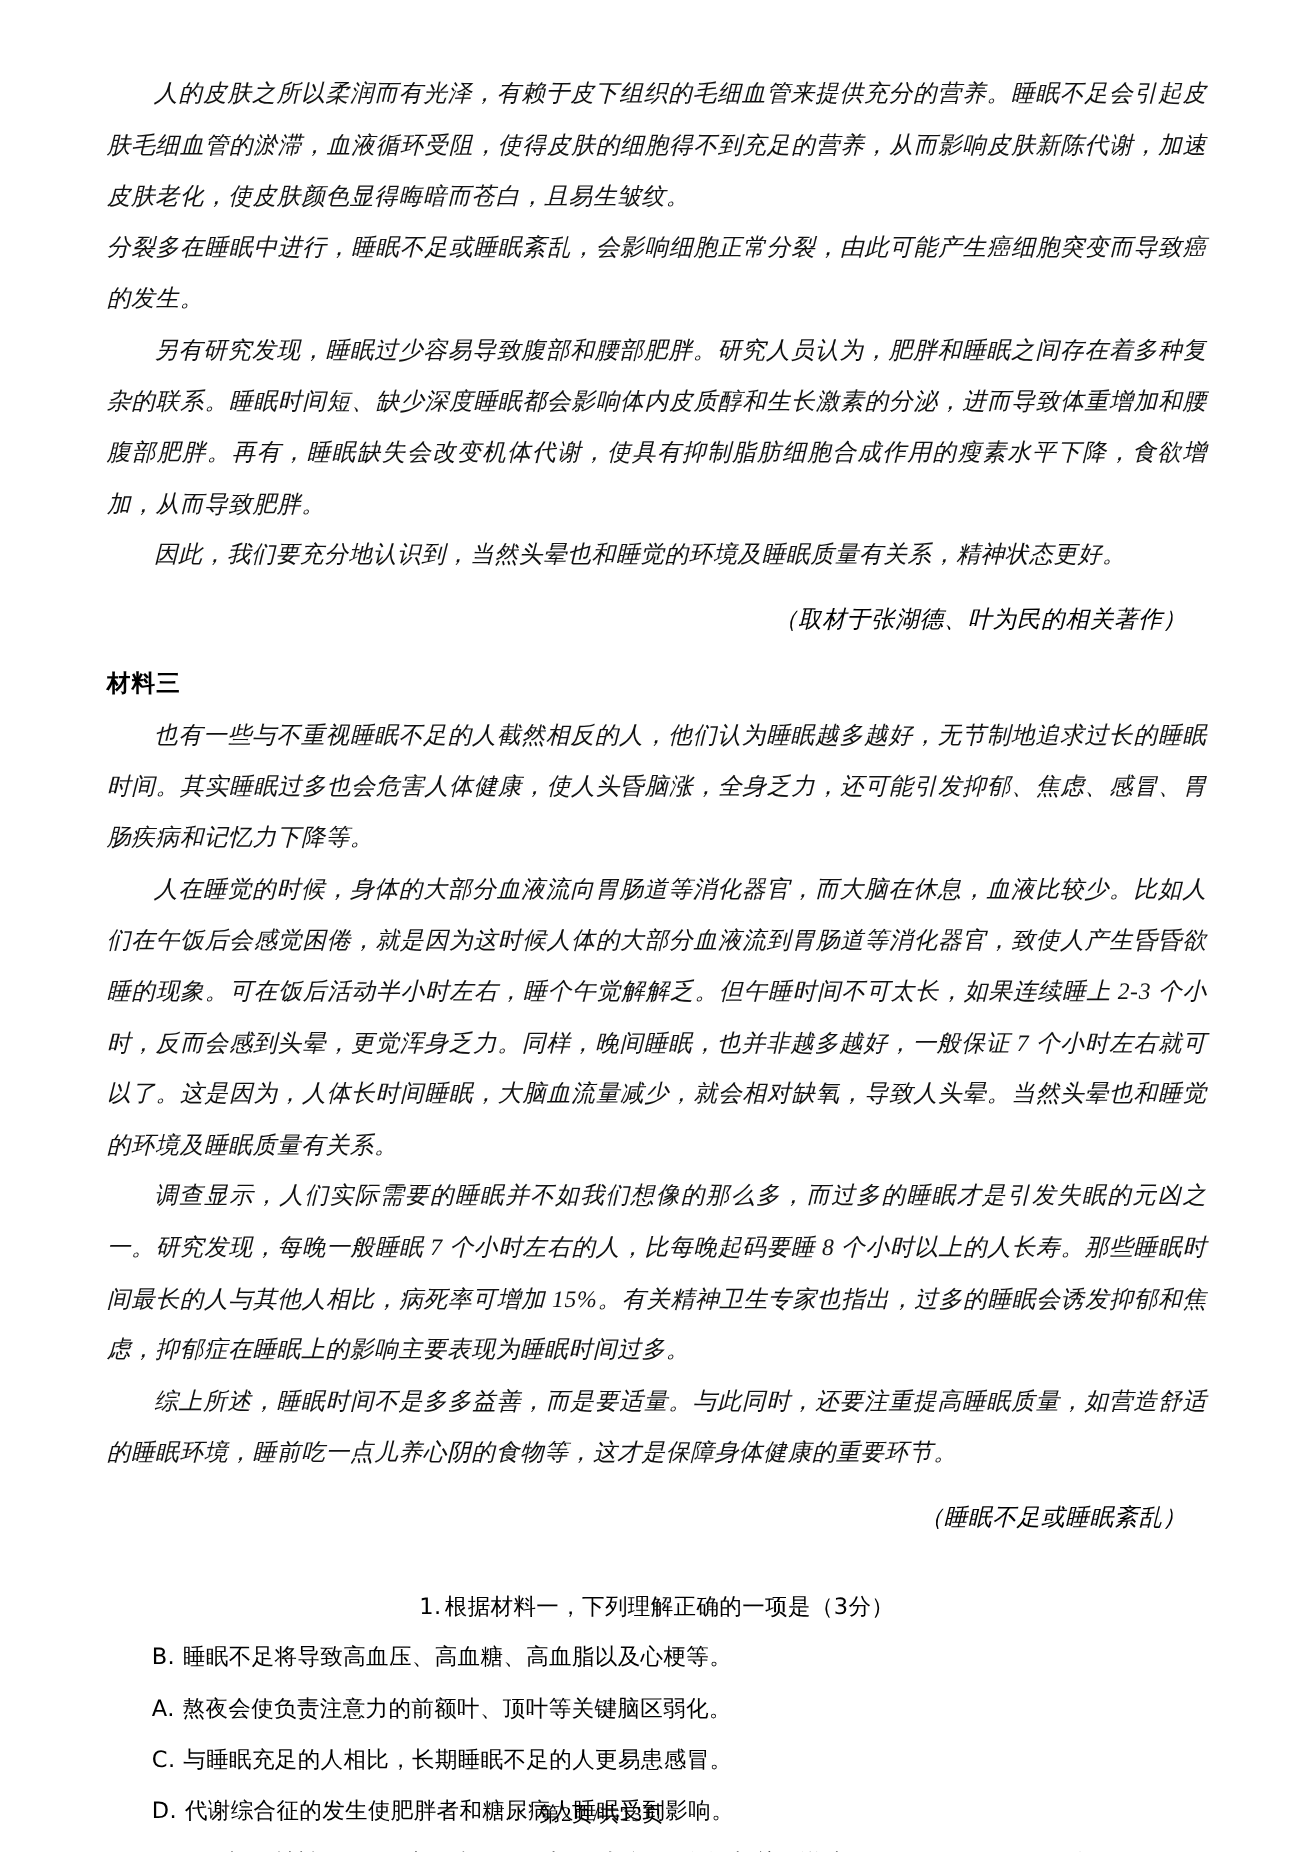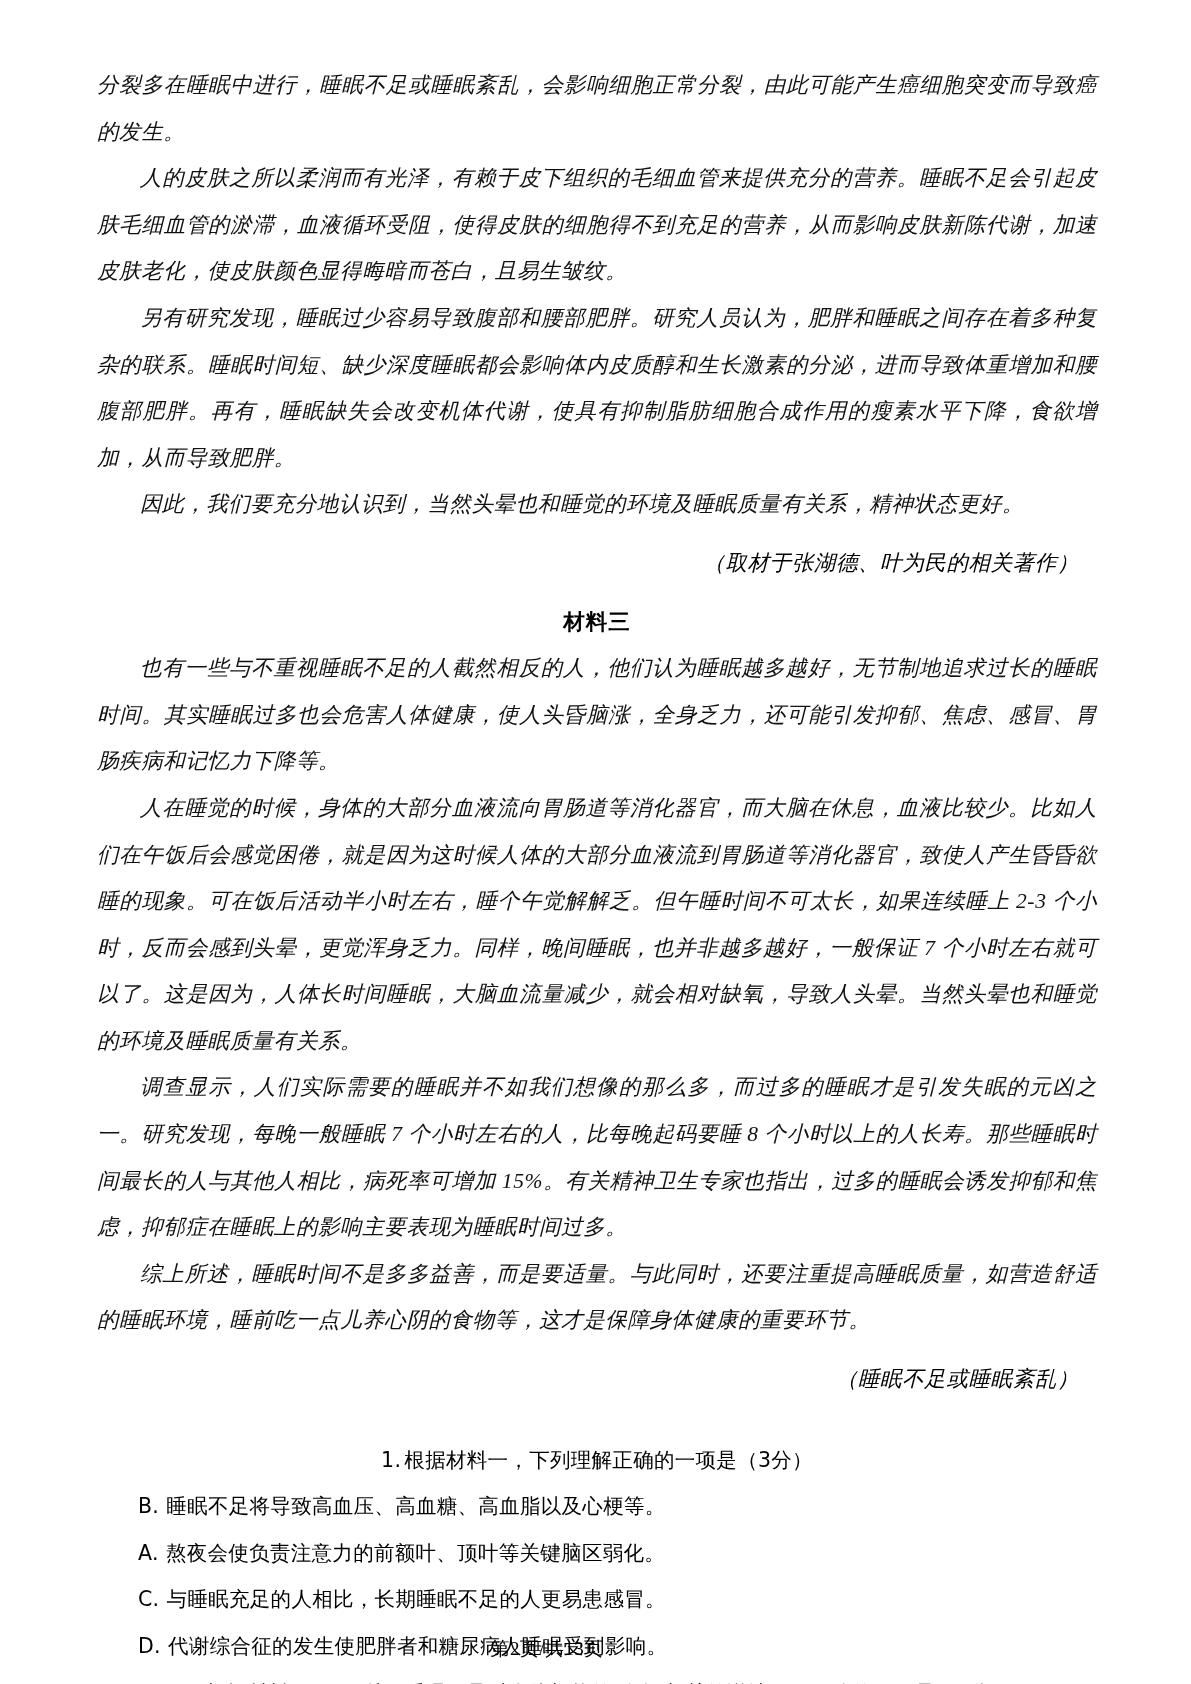--- a/index.html
+++ b/index.html
@@ -46,21 +46,21 @@
     color: #111;
   }
   .para.indent { text-indent: 2em; }
   .para.cont   { text-indent: 0; }
 
   
   .material-heading {
     font-family: "DejaVu Sans", "Liberation Sans", sans-serif;
     font-size: 21.5px;
     font-weight: 700;
-    text-align: center;
+    text-align: left;
     line-height: 46.6px;
     margin: 0;
     letter-spacing: 1px;
   }
 
   
   .source {
     font-family: "Liberation Serif", "DejaVu Serif", serif;
     font-style: italic;
     font-size: 21.5px;
@@ -136,22 +136,22 @@
     color: #000;
     letter-spacing: 0.4px;
   }
 </style>
 </head>
 <body>
 
 <div class="page">
   <div class="content">
 
+    <p class="para indent">人的皮肤之所以柔润而有光泽，有赖于皮下组织的毛细血管来提供充分的营养。睡眠不足会引起皮肤毛细血管的淤滞，血液循环受阻，使得皮肤的细胞得不到充足的营养，从而影响皮肤新陈代谢，加速皮肤老化，使皮肤颜色显得晦暗而苍白，且易生皱纹。</p>
     <p class="para cont">分裂多在睡眠中进行，睡眠不足或睡眠紊乱，会影响细胞正常分裂，由此可能产生癌细胞突变而导致癌的发生。</p>
-    <p class="para indent">人的皮肤之所以柔润而有光泽，有赖于皮下组织的毛细血管来提供充分的营养。睡眠不足会引起皮肤毛细血管的淤滞，血液循环受阻，使得皮肤的细胞得不到充足的营养，从而影响皮肤新陈代谢，加速皮肤老化，使皮肤颜色显得晦暗而苍白，且易生皱纹。</p>
     <p class="para indent">另有研究发现，睡眠过少容易导致腹部和腰部肥胖。研究人员认为，肥胖和睡眠之间存在着多种复杂的联系。睡眠时间短、缺少深度睡眠都会影响体内皮质醇和生长激素的分泌，进而导致体重增加和腰腹部肥胖。再有，睡眠缺失会改变机体代谢，使具有抑制脂肪细胞合成作用的瘦素水平下降，食欲增加，从而导致肥胖。</p>
     <p class="para indent">因此，我们要充分地认识到，当然头晕也和睡觉的环境及睡眠质量有关系，精神状态更好。</p>
 
     <p class="source">（取材于张湖德、叶为民的相关著作）</p>
 
     <p class="material-heading">材料三</p>
 
     <p class="para indent">也有一些与不重视睡眠不足的人截然相反的人，他们认为睡眠越多越好，无节制地追求过长的睡眠时间。其实睡眠过多也会危害人体健康，使人头昏脑涨，全身乏力，还可能引发抑郁、焦虑、感冒、胃肠疾病和记忆力下降等。</p>
     <p class="para indent">人在睡觉的时候，身体的大部分血液流向胃肠道等消化器官，而大脑在休息，血液比较少。比如人们在午饭后会感觉困倦，就是因为这时候人体的大部分血液流到胃肠道等消化器官，致使人产生昏昏欲睡的现象。可在饭后活动半小时左右，睡个午觉解解乏。但午睡时间不可太长，如果连续睡上 2-3 个小时，反而会感到头晕，更觉浑身乏力。同样，晚间睡眠，也并非越多越好，一般保证 7 个小时左右就可以了。这是因为，人体长时间睡眠，大脑血流量减少，就会相对缺氧，导致人头晕。当然头晕也和睡觉的环境及睡眠质量有关系。</p>
     <p class="para indent">调查显示，人们实际需要的睡眠并不如我们想像的那么多，而过多的睡眠才是引发失眠的元凶之一。研究发现，每晚一般睡眠 7 个小时左右的人，比每晚起码要睡 8 个小时以上的人长寿。那些睡眠时间最长的人与其他人相比，病死率可增加 15%。有关精神卫生专家也指出，过多的睡眠会诱发抑郁和焦虑，抑郁症在睡眠上的影响主要表现为睡眠时间过多。</p>

